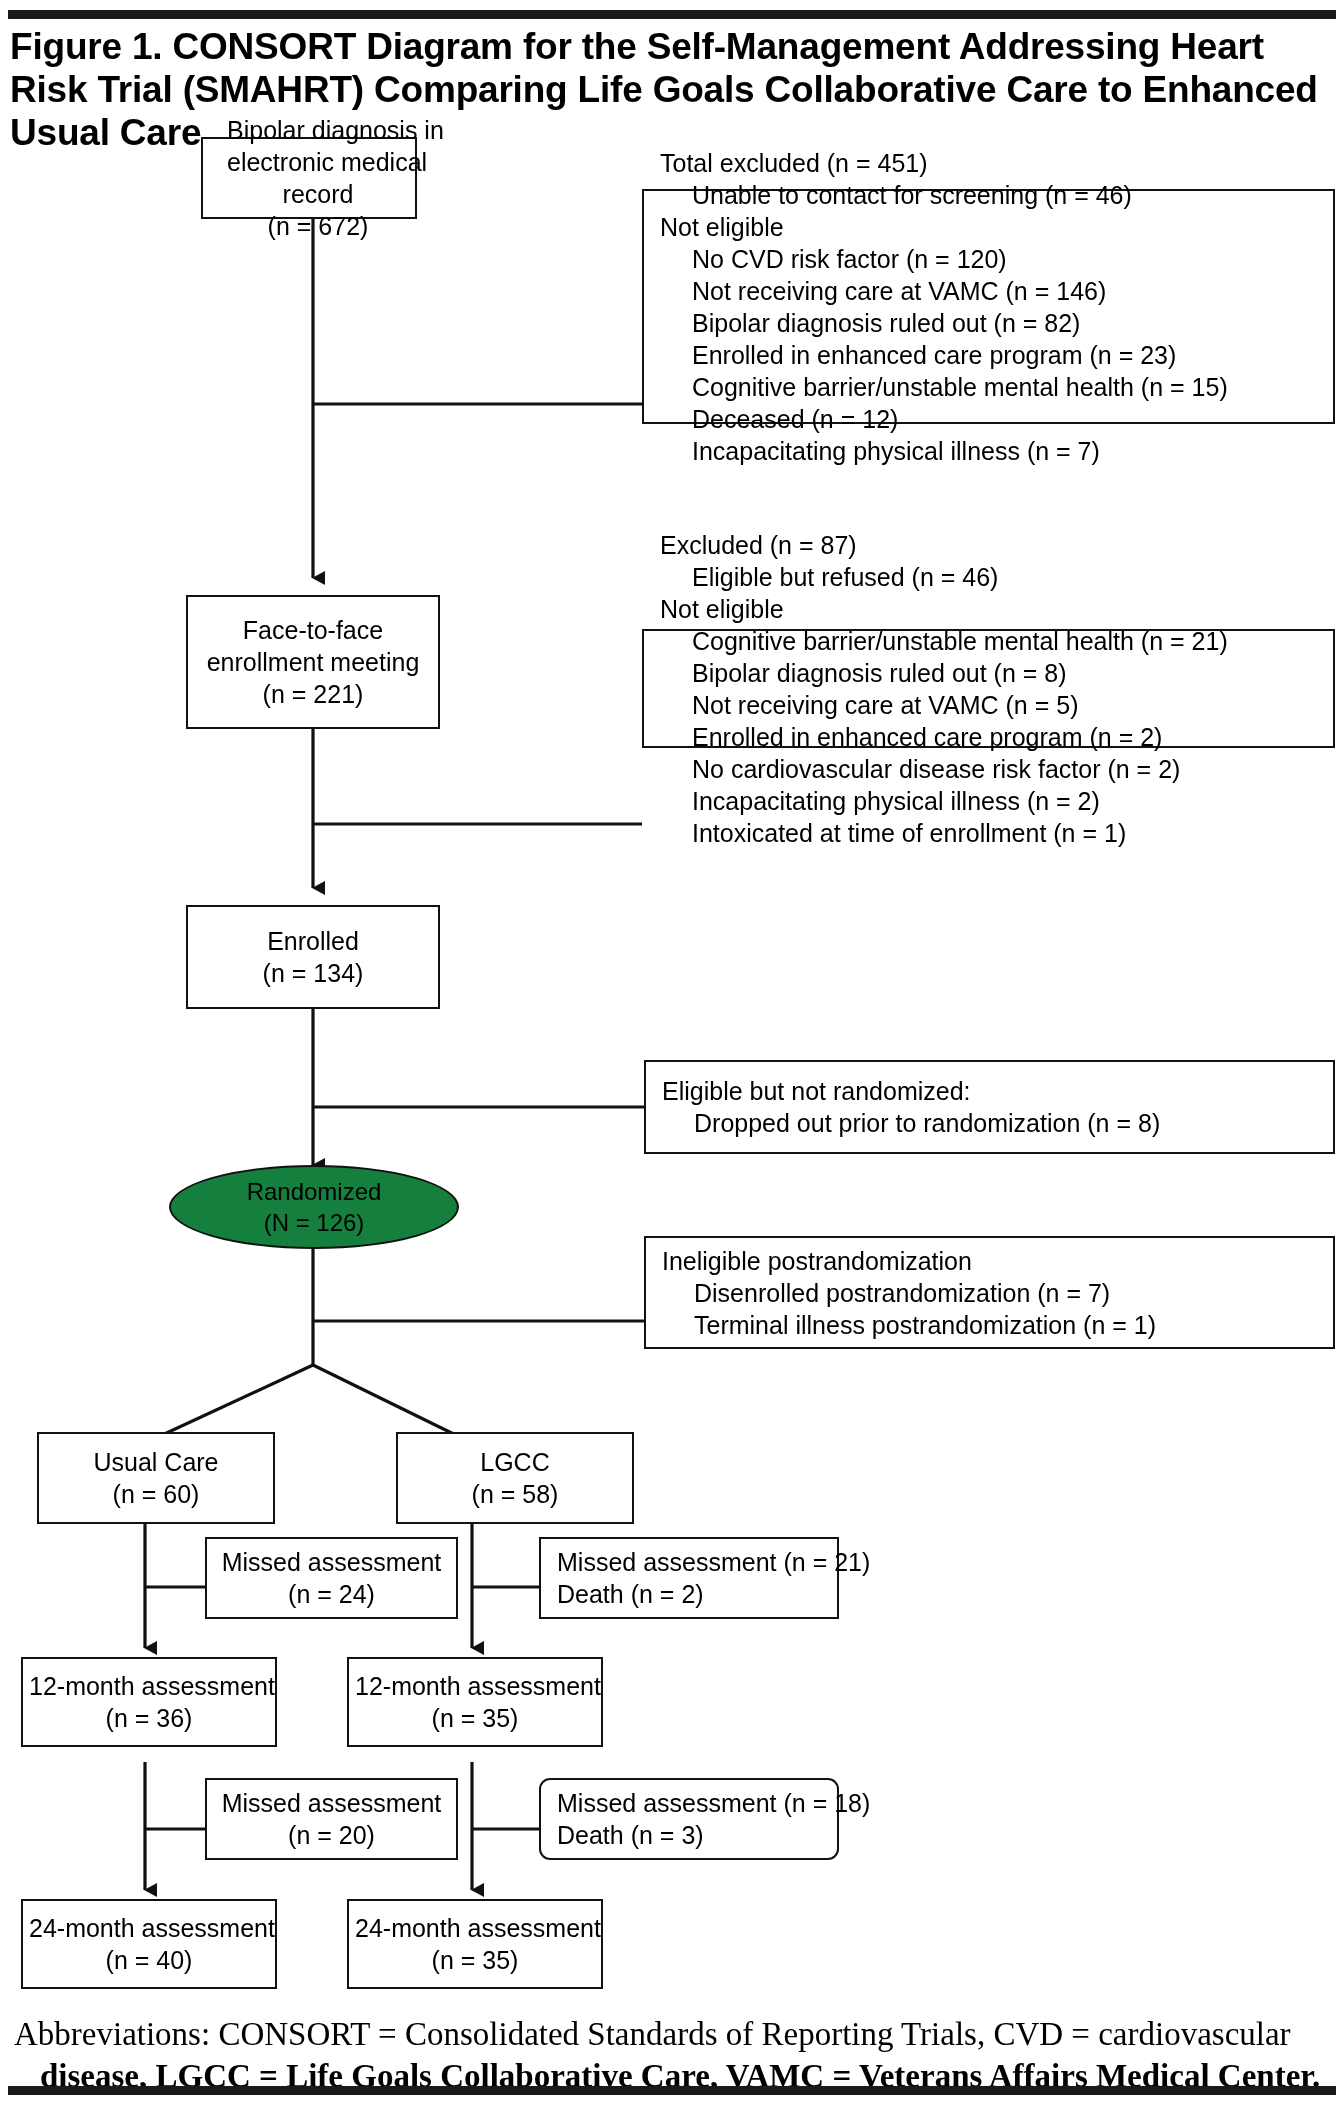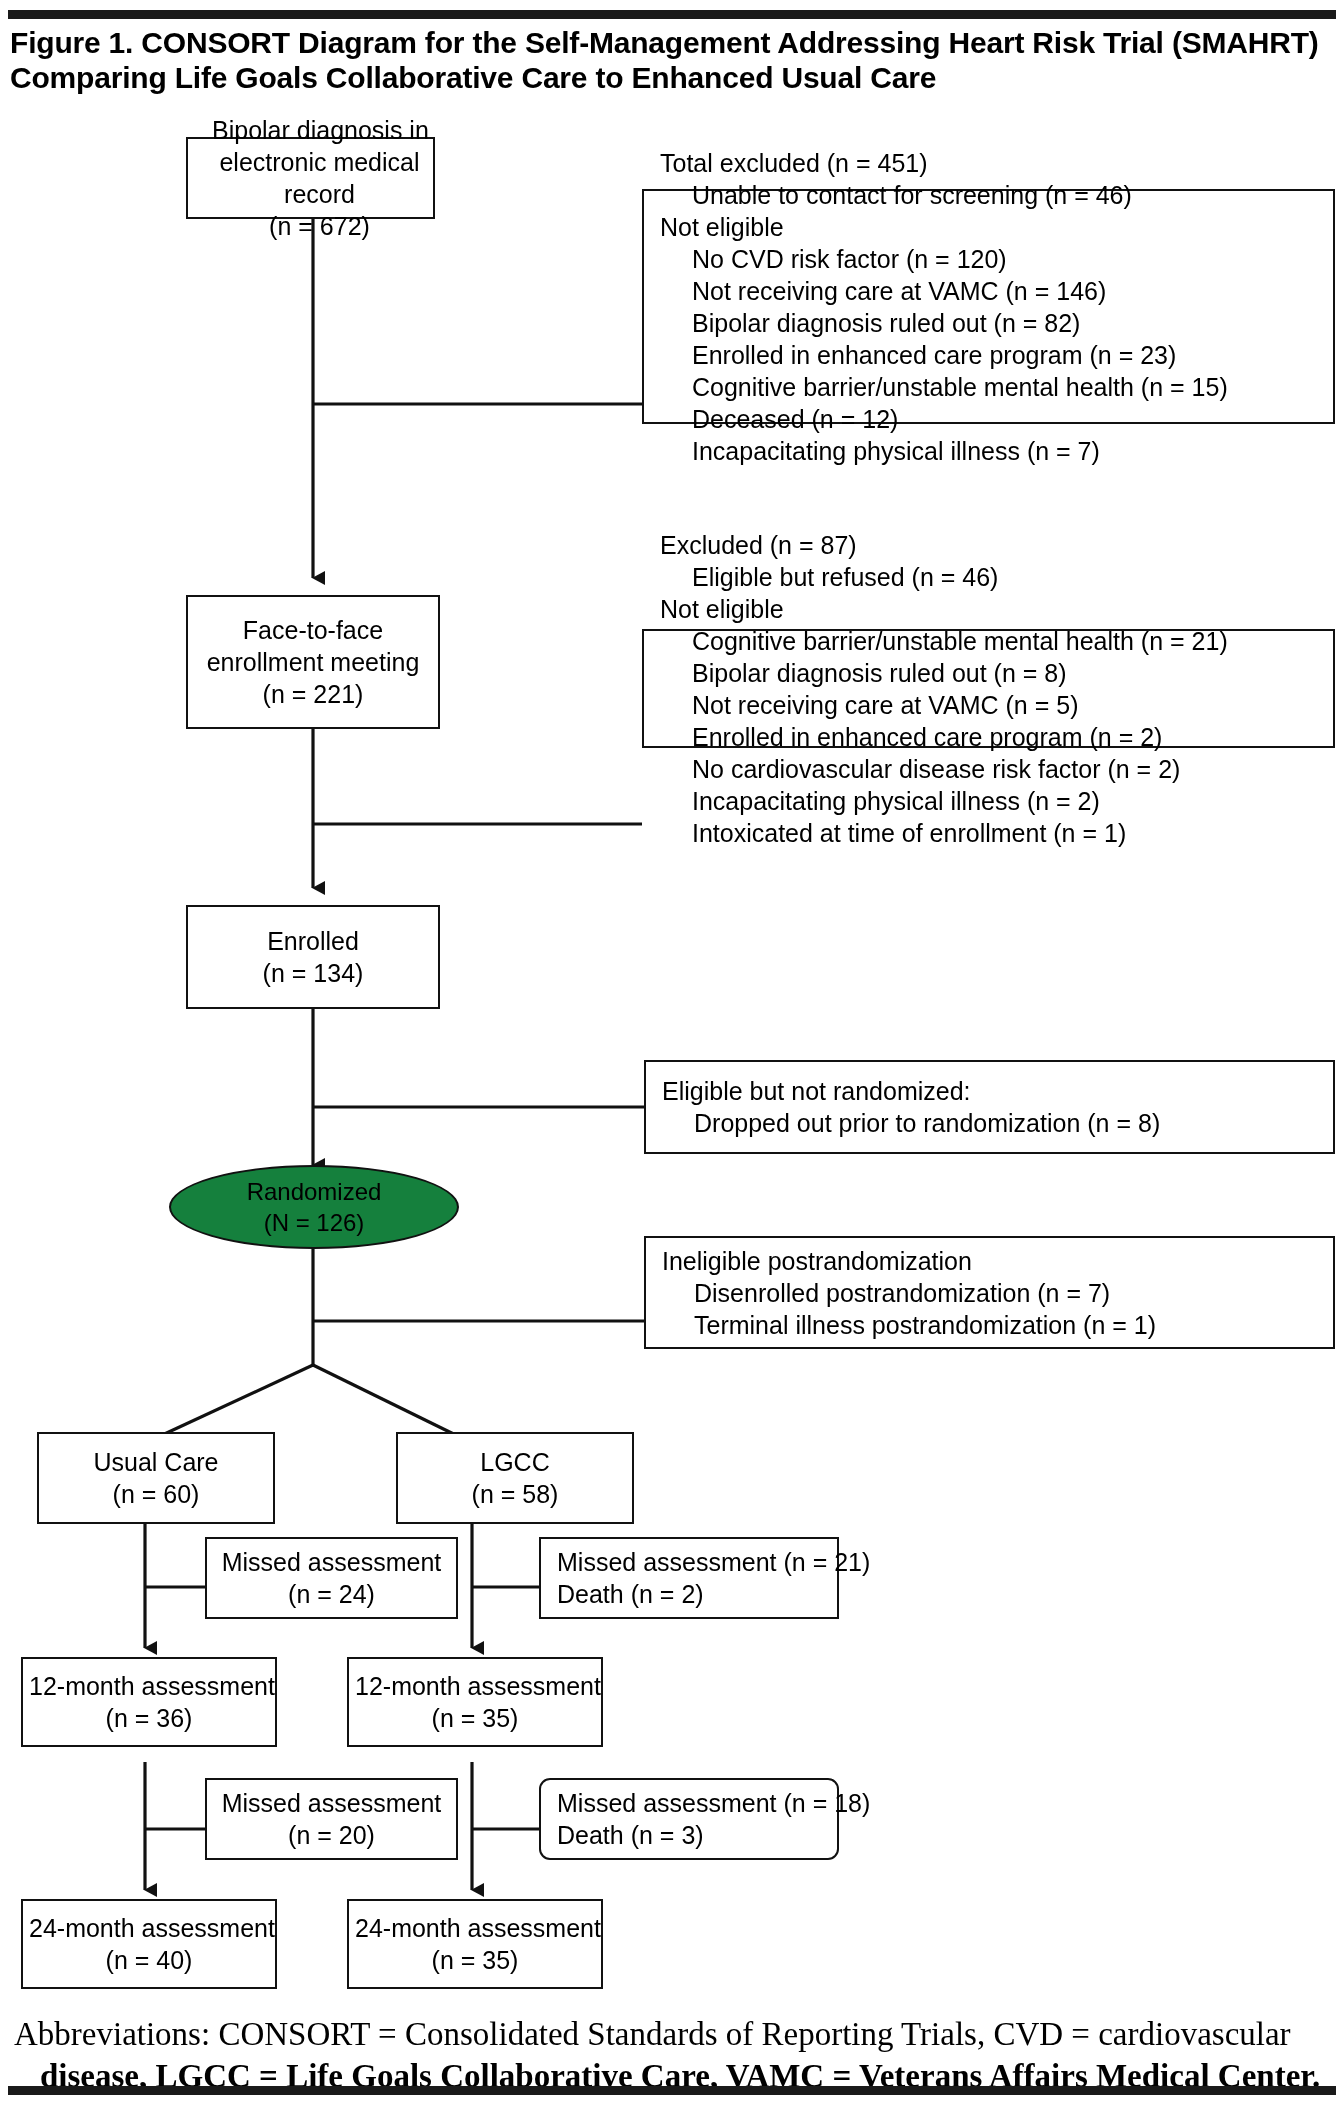--- a/index.html
+++ b/index.html
@@ -28,21 +28,21 @@
     background: #1a1a1a;
   }
   .rule-top { top: 10px; height: 9px; }
   .rule-bottom { top: 2086px; height: 9px; }
 
   .fig-title {
     position: absolute;
     left: 10px;
     top: 26px;
     width: 1320px;
-    font-size: 30px;
+    font-size: 37px;
     font-weight: bold;
     line-height: 1.16;
     letter-spacing: -0.2px;
     color: #000;
   }
 
   svg.connectors {
     position: absolute;
     left: 0;
     top: 0;
@@ -143,21 +143,21 @@
       <line x1="145" y1="1762" x2="145" y2="1890" marker-end="url(#arrowdown)"></line>
       <line x1="145" y1="1829" x2="205" y2="1829"></line>
 
       <line x1="472" y1="1523" x2="472" y2="1648" marker-end="url(#arrowdown)"></line>
       <line x1="472" y1="1587" x2="539" y2="1587"></line>
       <line x1="472" y1="1762" x2="472" y2="1890" marker-end="url(#arrowdown)"></line>
       <line x1="472" y1="1829" x2="539" y2="1829"></line>
     </g>
   </svg>
 
-  <div class="node" style="left:186px; top:137px; width:249px; height:82px;padding-left:24px;">
+  <div class="node" style="left:201px; top:137px; width:216px; height:82px;padding-left:24px;">
     <span class="line">Bipolar diagnosis in</span>
     <span class="line">electronic medical</span>
     <span class="line">record</span>
     <span class="line">(n = 672)</span>
   </div>
 
   <div class="node left-align" style="left:642px; top:189px; width:693px; height:235px;">
     <span class="line">Total excluded (n = 451)</span>
     <span class="line indent">Unable to contact for screening (n = 46)</span>
     <span class="line">Not eligible</span>

